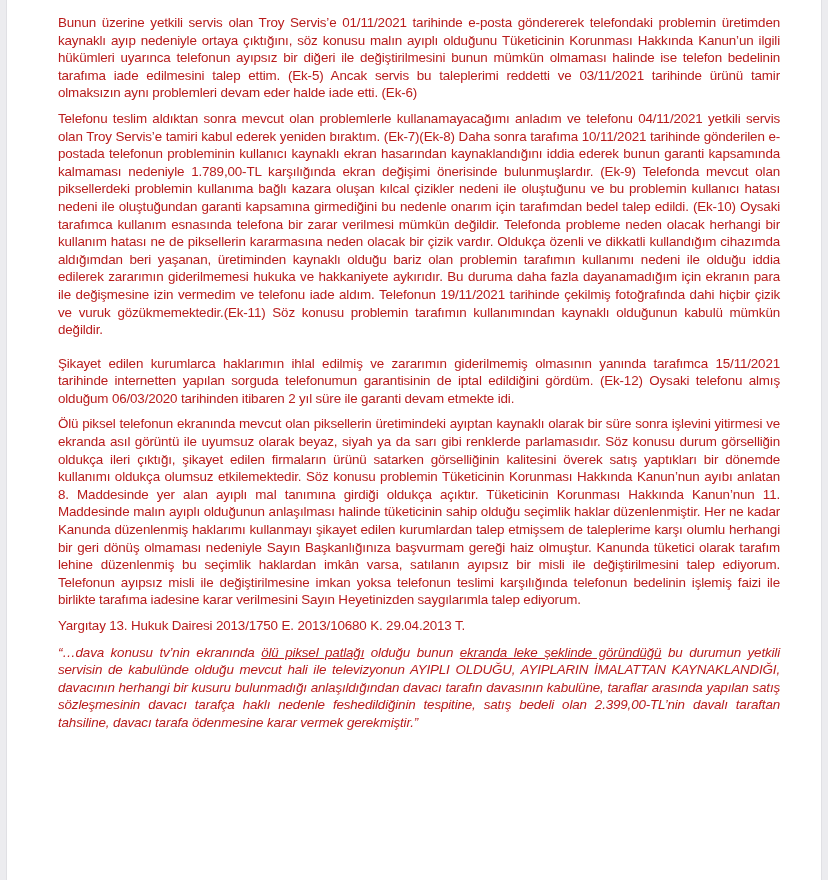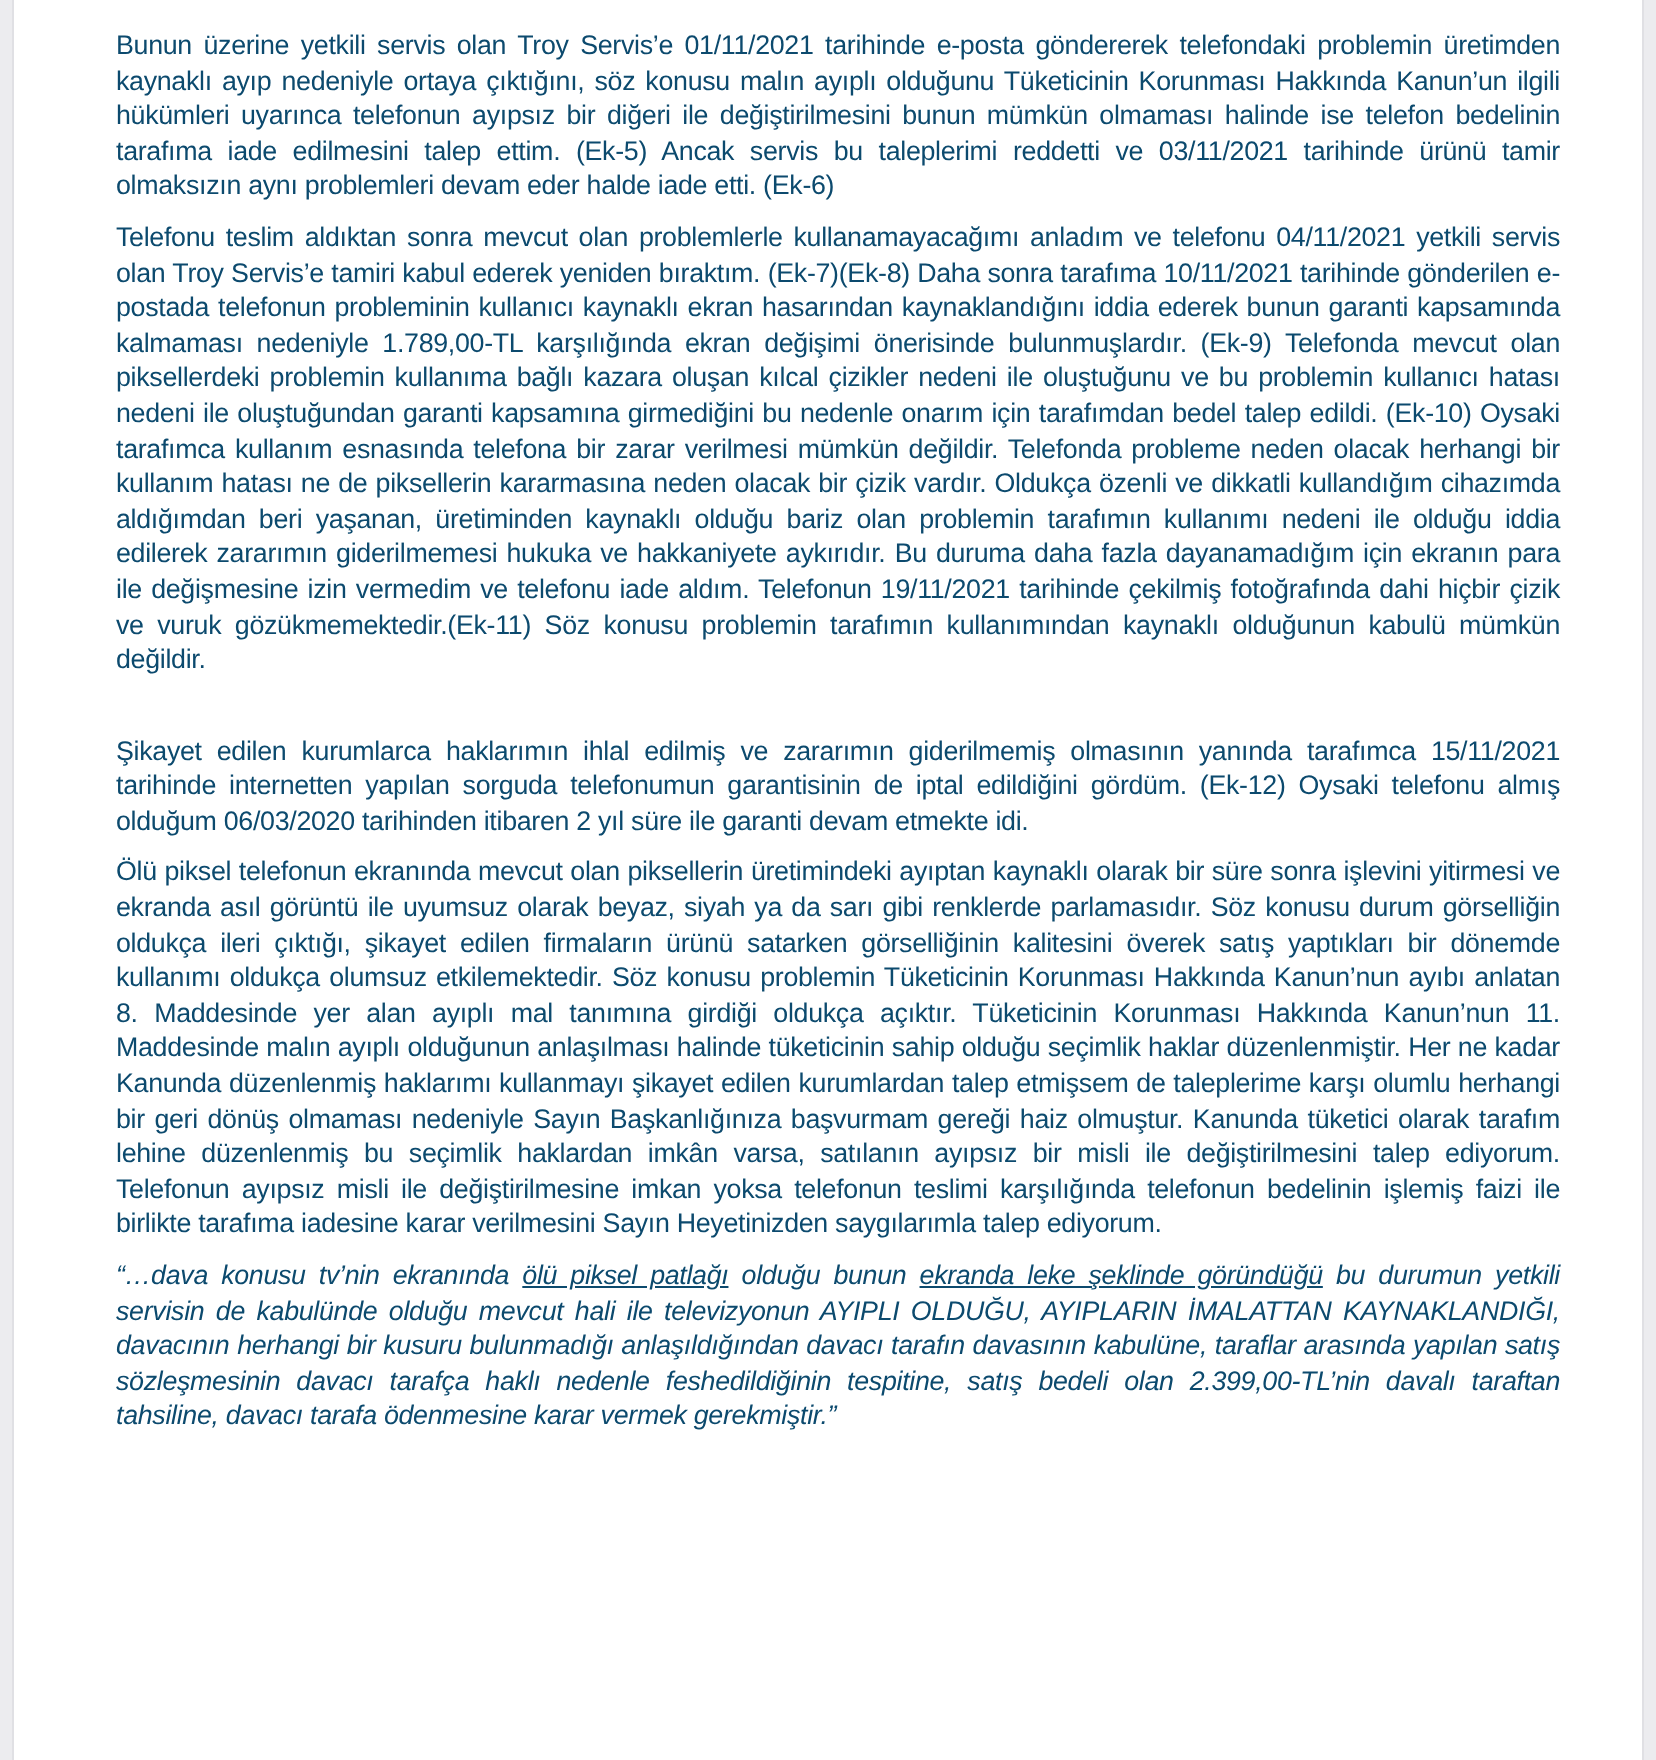--- a/index.html
+++ b/index.html
@@ -12,31 +12,31 @@
   .edge-left {
     position: absolute; left: 0; top: 0; width: 6px; height: 880px;
     background: #ececef; border-right: 1px solid #e0e0e4;
   }
   .edge-right {
     position: absolute; right: 0; top: 0; width: 6px; height: 880px;
     background: #ececef; border-left: 1px solid #e0e0e4;
   }
   .page {
     position: absolute; left: 58px; top: 14px; width: 722px;
-    color: #0c4a6e;
+    color: #b91c1c;
     font-size: 13.4px;
     line-height: 17.6px;
     letter-spacing: -0.15px;
   }
   .para {
     margin: 0 0 8px 0;
     text-align: justify;
     text-justify: inter-word;
   }
-  .para.gap { margin-bottom: 28px; }
+  .para.gap { margin-bottom: 16px; }
   .citation {
     margin: 0 0 9px 0;
   }
   .quote {
     margin: 0;
     font-style: italic;
     text-align: justify;
   }
   .quote u { text-decoration: underline; font-style: italic; }
   .quote b { font-weight: normal; }
@@ -45,14 +45,15 @@
 <body>
 
 <div class="edge-left"></div>
 <div class="edge-right"></div>
 
 <div class="page">
   <p class="para">Bunun üzerine yetkili servis olan Troy Servis’e 01/11/2021 tarihinde e-posta göndererek telefondaki problemin üretimden kaynaklı ayıp nedeniyle ortaya çıktığını, söz konusu malın ayıplı olduğunu Tüketicinin Korunması Hakkında Kanun’un ilgili hükümleri uyarınca telefonun ayıpsız bir diğeri ile değiştirilmesini bunun mümkün olmaması halinde ise telefon bedelinin tarafıma iade edilmesini talep ettim. (Ek-5) Ancak servis bu taleplerimi reddetti ve 03/11/2021 tarihinde ürünü tamir olmaksızın aynı problemleri devam eder halde iade etti. (Ek-6)</p>
   <p class="para gap">Telefonu teslim aldıktan sonra mevcut olan problemlerle kullanamayacağımı anladım ve telefonu 04/11/2021 yetkili servis olan Troy Servis’e tamiri kabul ederek yeniden bıraktım. (Ek-7)(Ek-8) Daha sonra tarafıma 10/11/2021 tarihinde gönderilen e-postada telefonun probleminin kullanıcı kaynaklı ekran hasarından kaynaklandığını iddia ederek bunun garanti kapsamında kalmaması nedeniyle 1.789,00-TL karşılığında ekran değişimi önerisinde bulunmuşlardır. (Ek-9) Telefonda mevcut olan piksellerdeki problemin kullanıma bağlı kazara oluşan kılcal çizikler nedeni ile oluştuğunu ve bu problemin kullanıcı hatası nedeni ile oluştuğundan garanti kapsamına girmediğini bu nedenle onarım için tarafımdan bedel talep edildi. (Ek-10) Oysaki tarafımca kullanım esnasında telefona bir zarar verilmesi mümkün değildir. Telefonda probleme neden olacak herhangi bir kullanım hatası ne de piksellerin kararmasına neden olacak bir çizik vardır. Oldukça özenli ve dikkatli kullandığım cihazımda aldığımdan beri yaşanan, üretiminden kaynaklı olduğu bariz olan problemin tarafımın kullanımı nedeni ile olduğu iddia edilerek zararımın giderilmemesi hukuka ve hakkaniyete aykırıdır. Bu duruma daha fazla dayanamadığım için ekranın para ile değişmesine izin vermedim ve telefonu iade aldım. Telefonun 19/11/2021 tarihinde çekilmiş fotoğrafında dahi hiçbir çizik ve vuruk gözükmemektedir.(Ek-11) Söz konusu problemin tarafımın kullanımından kaynaklı olduğunun kabulü mümkün değildir.</p>
   <p class="para">Şikayet edilen kurumlarca haklarımın ihlal edilmiş ve zararımın giderilmemiş olmasının yanında tarafımca 15/11/2021 tarihinde internetten yapılan sorguda telefonumun garantisinin de iptal edildiğini gördüm. (Ek-12) Oysaki telefonu almış olduğum 06/03/2020 tarihinden itibaren 2 yıl süre ile garanti devam etmekte idi.</p>
   <p class="para">Ölü piksel telefonun ekranında mevcut olan piksellerin üretimindeki ayıptan kaynaklı olarak bir süre sonra işlevini yitirmesi ve ekranda asıl görüntü ile uyumsuz olarak beyaz, siyah ya da sarı gibi renklerde parlamasıdır. Söz konusu durum görselliğin oldukça ileri çıktığı, şikayet edilen firmaların ürünü satarken görselliğinin kalitesini överek satış yaptıkları bir dönemde kullanımı oldukça olumsuz etkilemektedir. Söz konusu problemin Tüketicinin Korunması Hakkında Kanun’nun ayıbı anlatan 8. Maddesinde yer alan ayıplı mal tanımına girdiği oldukça açıktır. Tüketicinin Korunması Hakkında Kanun’nun 11. Maddesinde malın ayıplı olduğunun anlaşılması halinde tüketicinin sahip olduğu seçimlik haklar düzenlenmiştir. Her ne kadar Kanunda düzenlenmiş haklarımı kullanmayı şikayet edilen kurumlardan talep etmişsem de taleplerime karşı olumlu herhangi bir geri dönüş olmaması nedeniyle Sayın Başkanlığınıza başvurmam gereği haiz olmuştur. Kanunda tüketici olarak tarafım lehine düzenlenmiş bu seçimlik haklardan imkân varsa, satılanın ayıpsız bir misli ile değiştirilmesini talep ediyorum. Telefonun ayıpsız misli ile değiştirilmesine imkan yoksa telefonun teslimi karşılığında telefonun bedelinin işlemiş faizi ile birlikte tarafıma iadesine karar verilmesini Sayın Heyetinizden saygılarımla talep ediyorum.</p>
+  <p class="citation">Yargıtay 13. Hukuk Dairesi 2013/1750 E. 2013/10680 K. 29.04.2013 T.</p>
   <p class="quote"><span>“…dava konusu tv’nin ekranında </span><u>ölü piksel patlağı</u><span> olduğu bunun </span><u>ekranda leke şeklinde göründüğü</u><span> bu durumun yetkili servisin de kabulünde olduğu mevcut hali ile televizyonun </span><b>AYIPLI OLDUĞU, AYIPLARIN İMALATTAN KAYNAKLANDIĞI,</b><span> davacının herhangi bir kusuru bulunmadığı anlaşıldığından davacı tarafın davasının kabulüne, taraflar arasında yapılan satış sözleşmesinin davacı tarafça haklı nedenle feshedildiğinin tespitine, satış bedeli olan 2.399,00-TL’nin davalı taraftan tahsiline, davacı tarafa ödenmesine karar vermek gerekmiştir.”</span></p>
 </div>
 
 </body></html>

